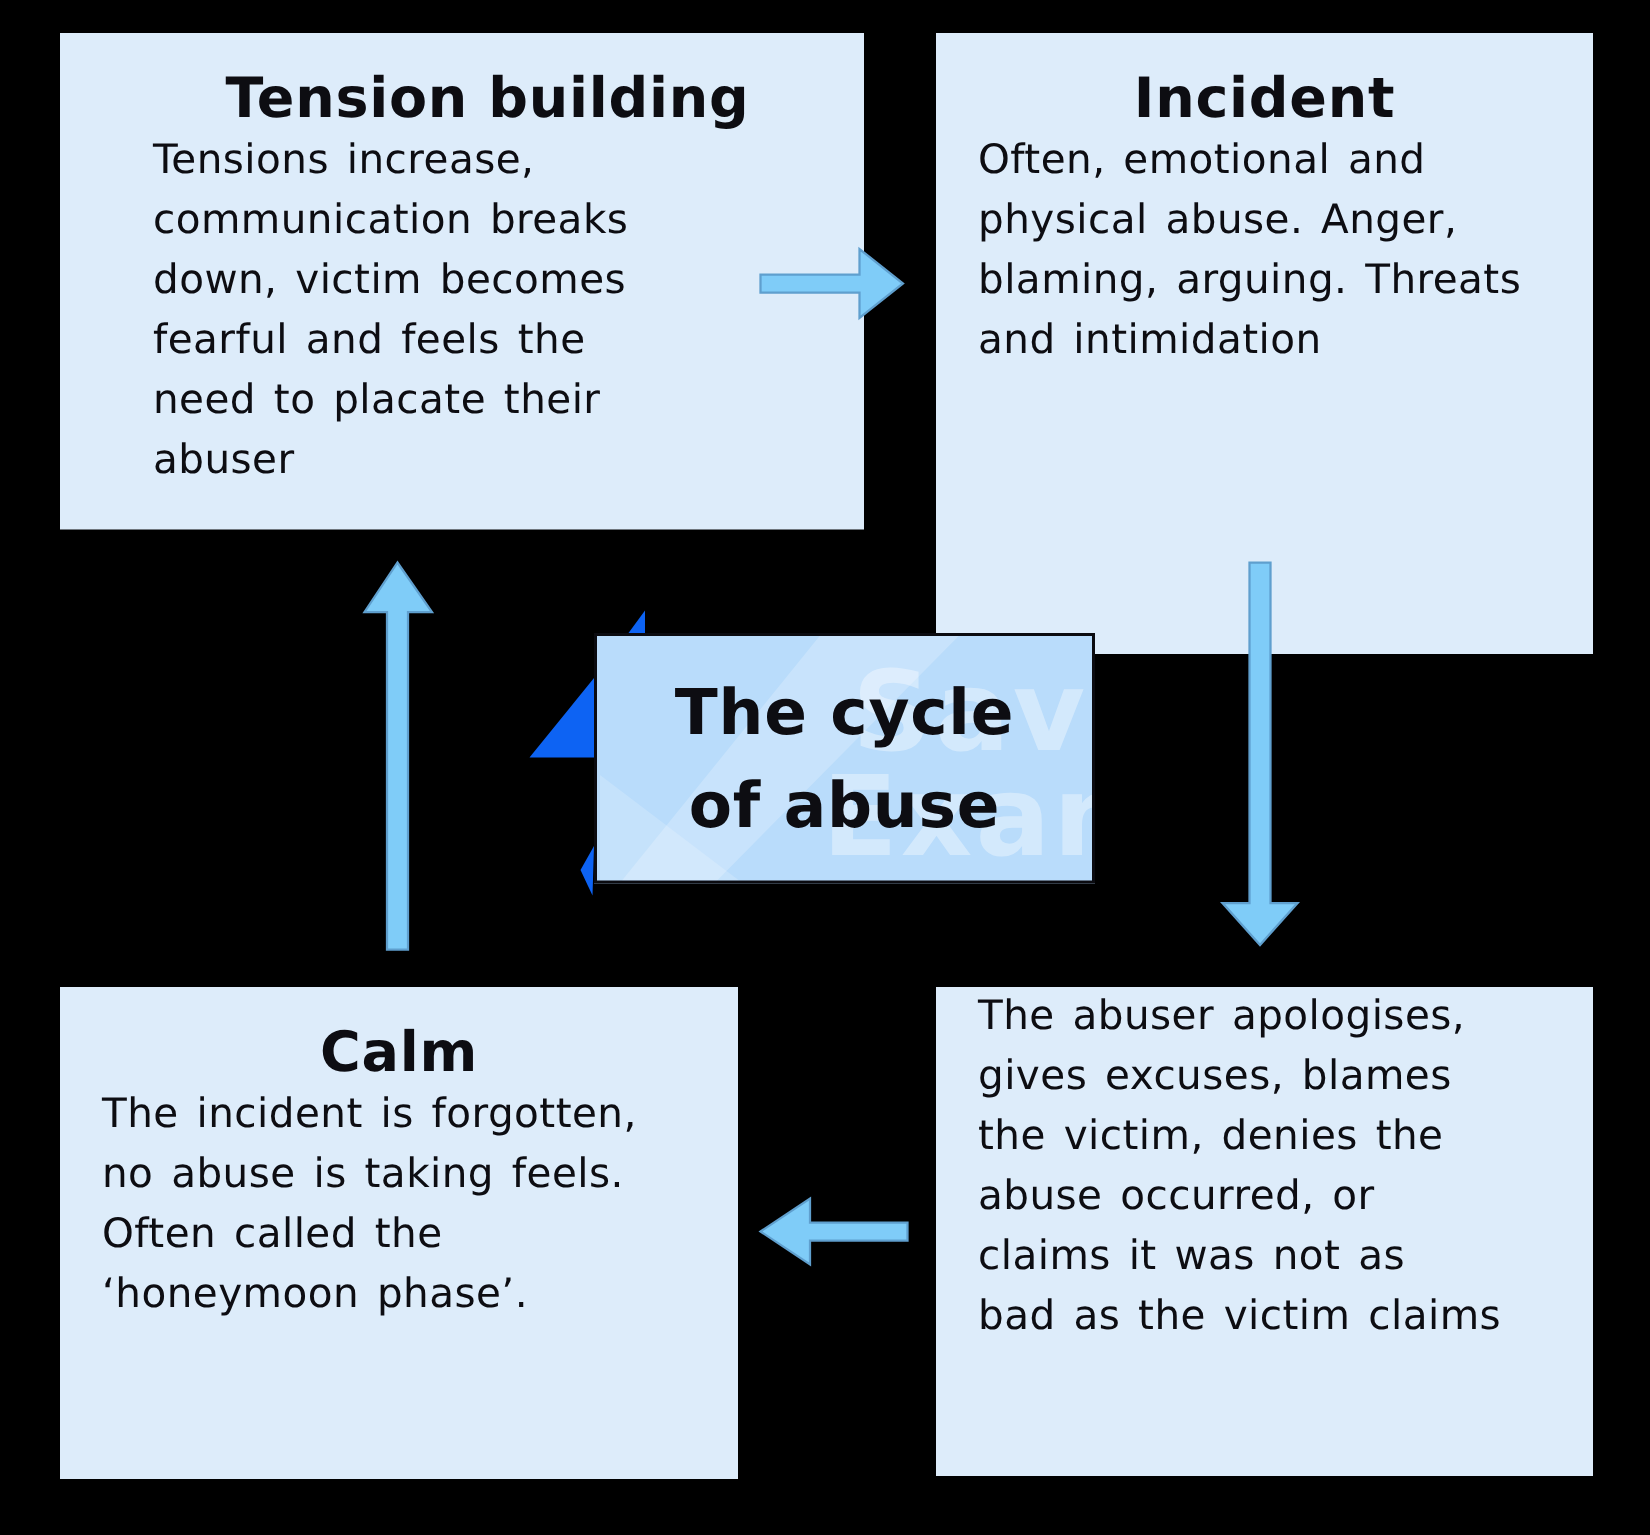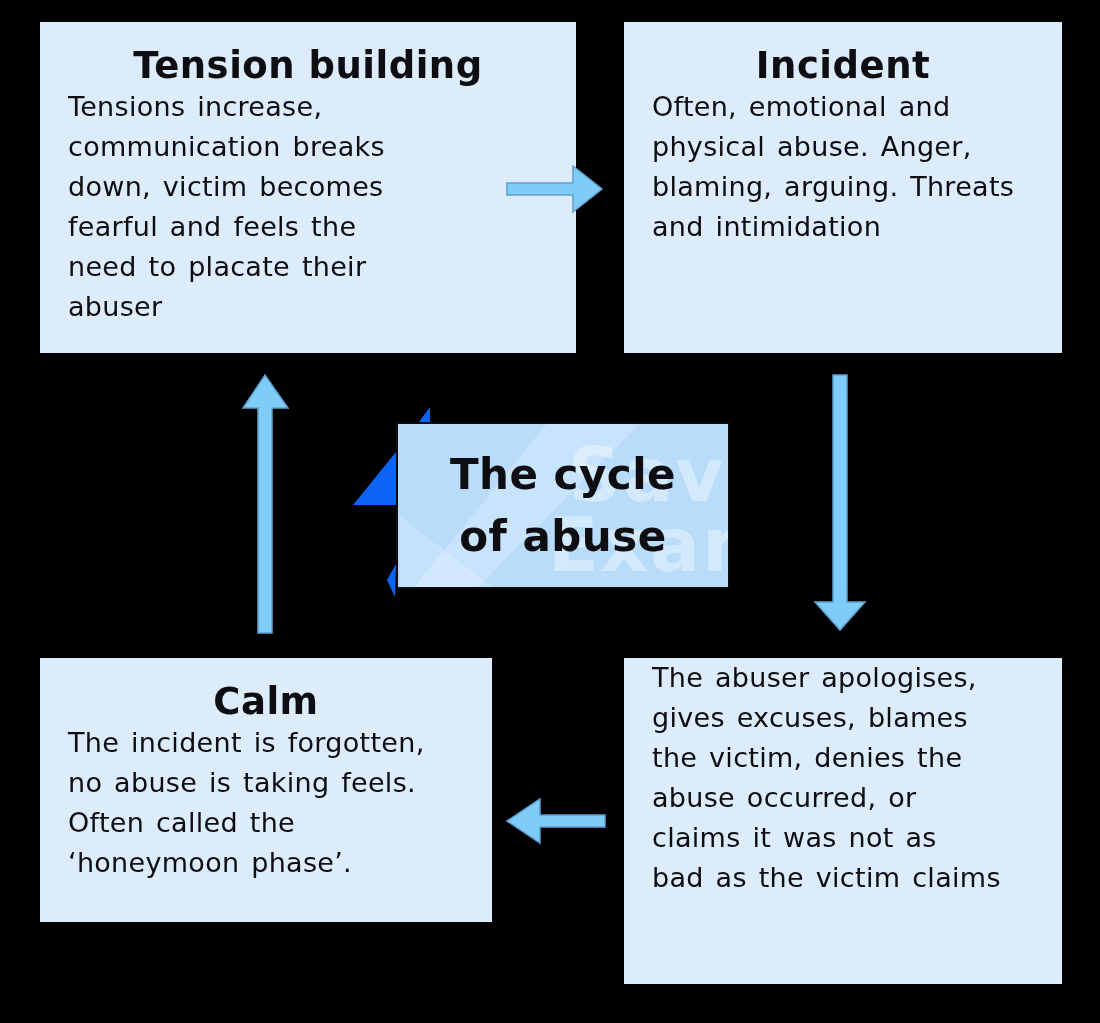--- a/index.html
+++ b/index.html
@@ -30,23 +30,23 @@
     letter-spacing: 0.5px;
   }
   .phase-box .phase-body {
     padding: 0 26px 0 28px;
     font-size: 27px;
     line-height: 40px;
     letter-spacing: 0.3px;
     word-spacing: 3px;
     white-space: pre-line;
   }
-  #box-tension        { left: 40px;  top: 22px;  width: 536px; height: 331px; }
-  #box-incident       { left: 624px; top: 22px;  width: 438px; height: 331px; }
-  #box-calm           { left: 40px;  top: 658px; width: 452px; height: 264px; }
+  #box-tension        { left: 40px;  top: 22px;  width: 536px; height: 331px; padding-left: 34px; }
+  #box-incident       { left: 624px; top: 22px;  width: 438px; height: 414px; }
+  #box-calm           { left: 40px;  top: 658px; width: 452px; height: 328px; }
   #box-reconciliation { left: 624px; top: 658px; width: 438px; height: 326px; }
 
   
   #shape-layer {
     position: absolute;
     left: 0; top: 0;
     width: 1100px;
     height: 1023px;
     z-index: 1;
   }

